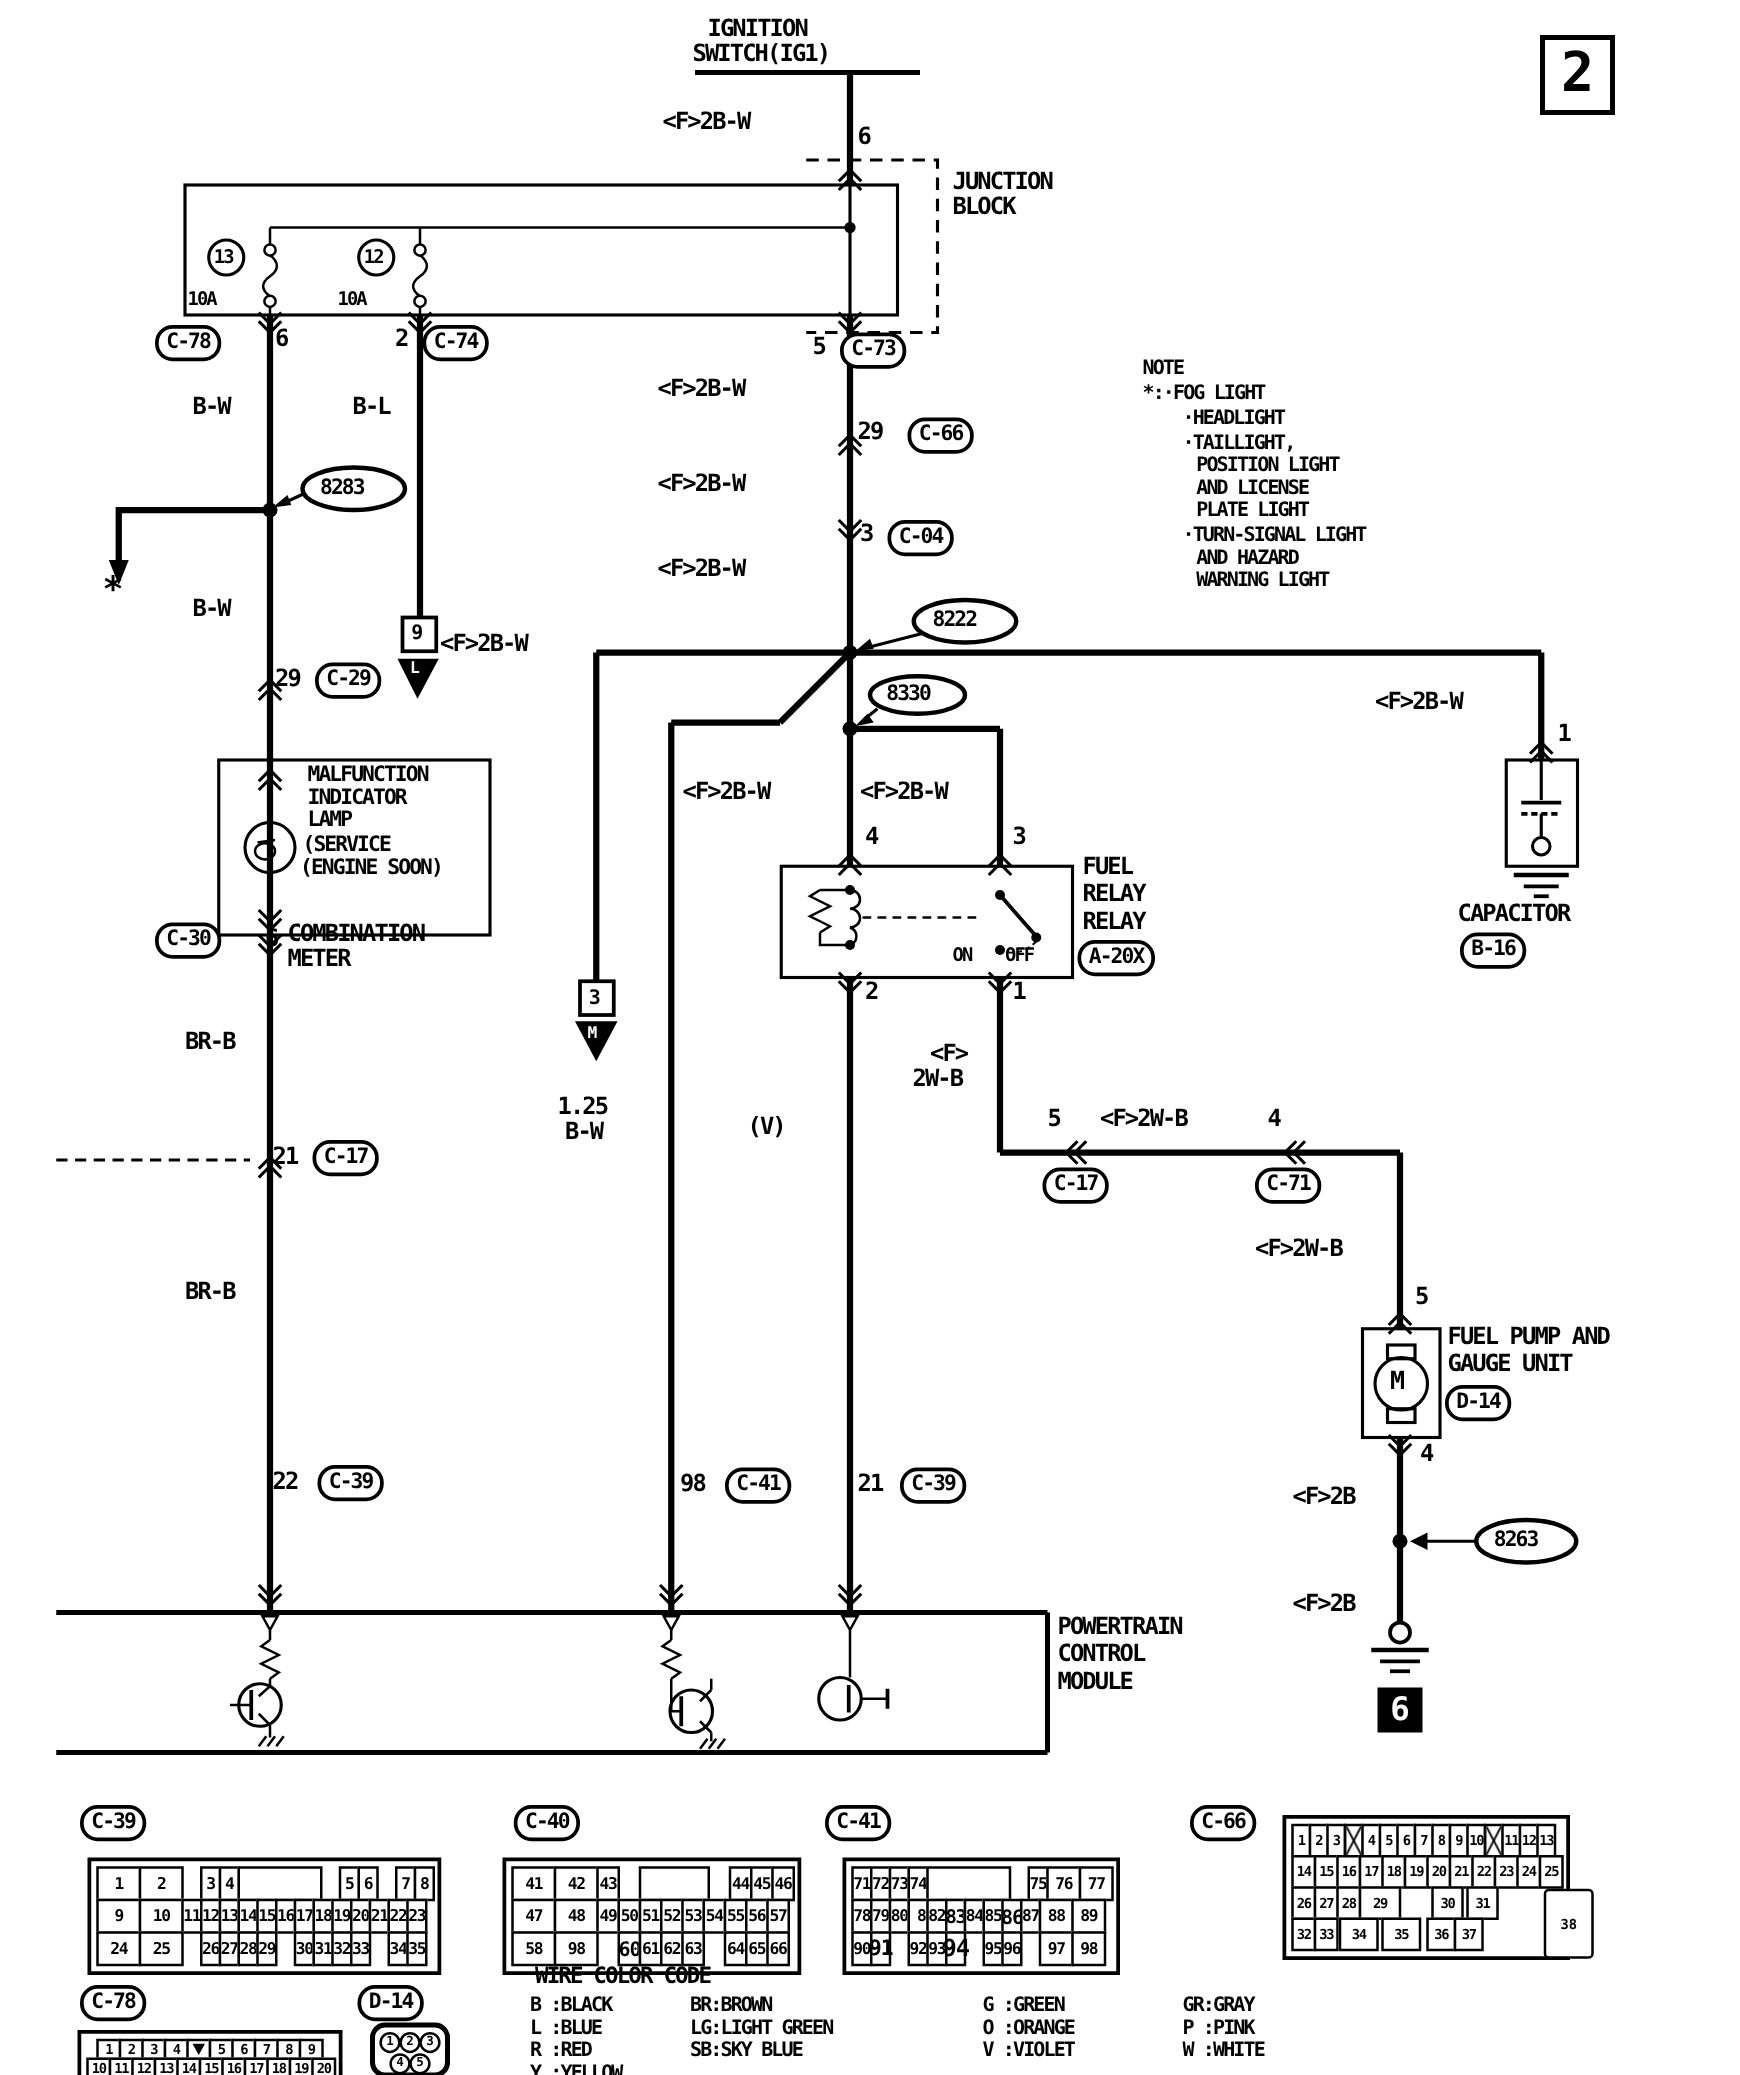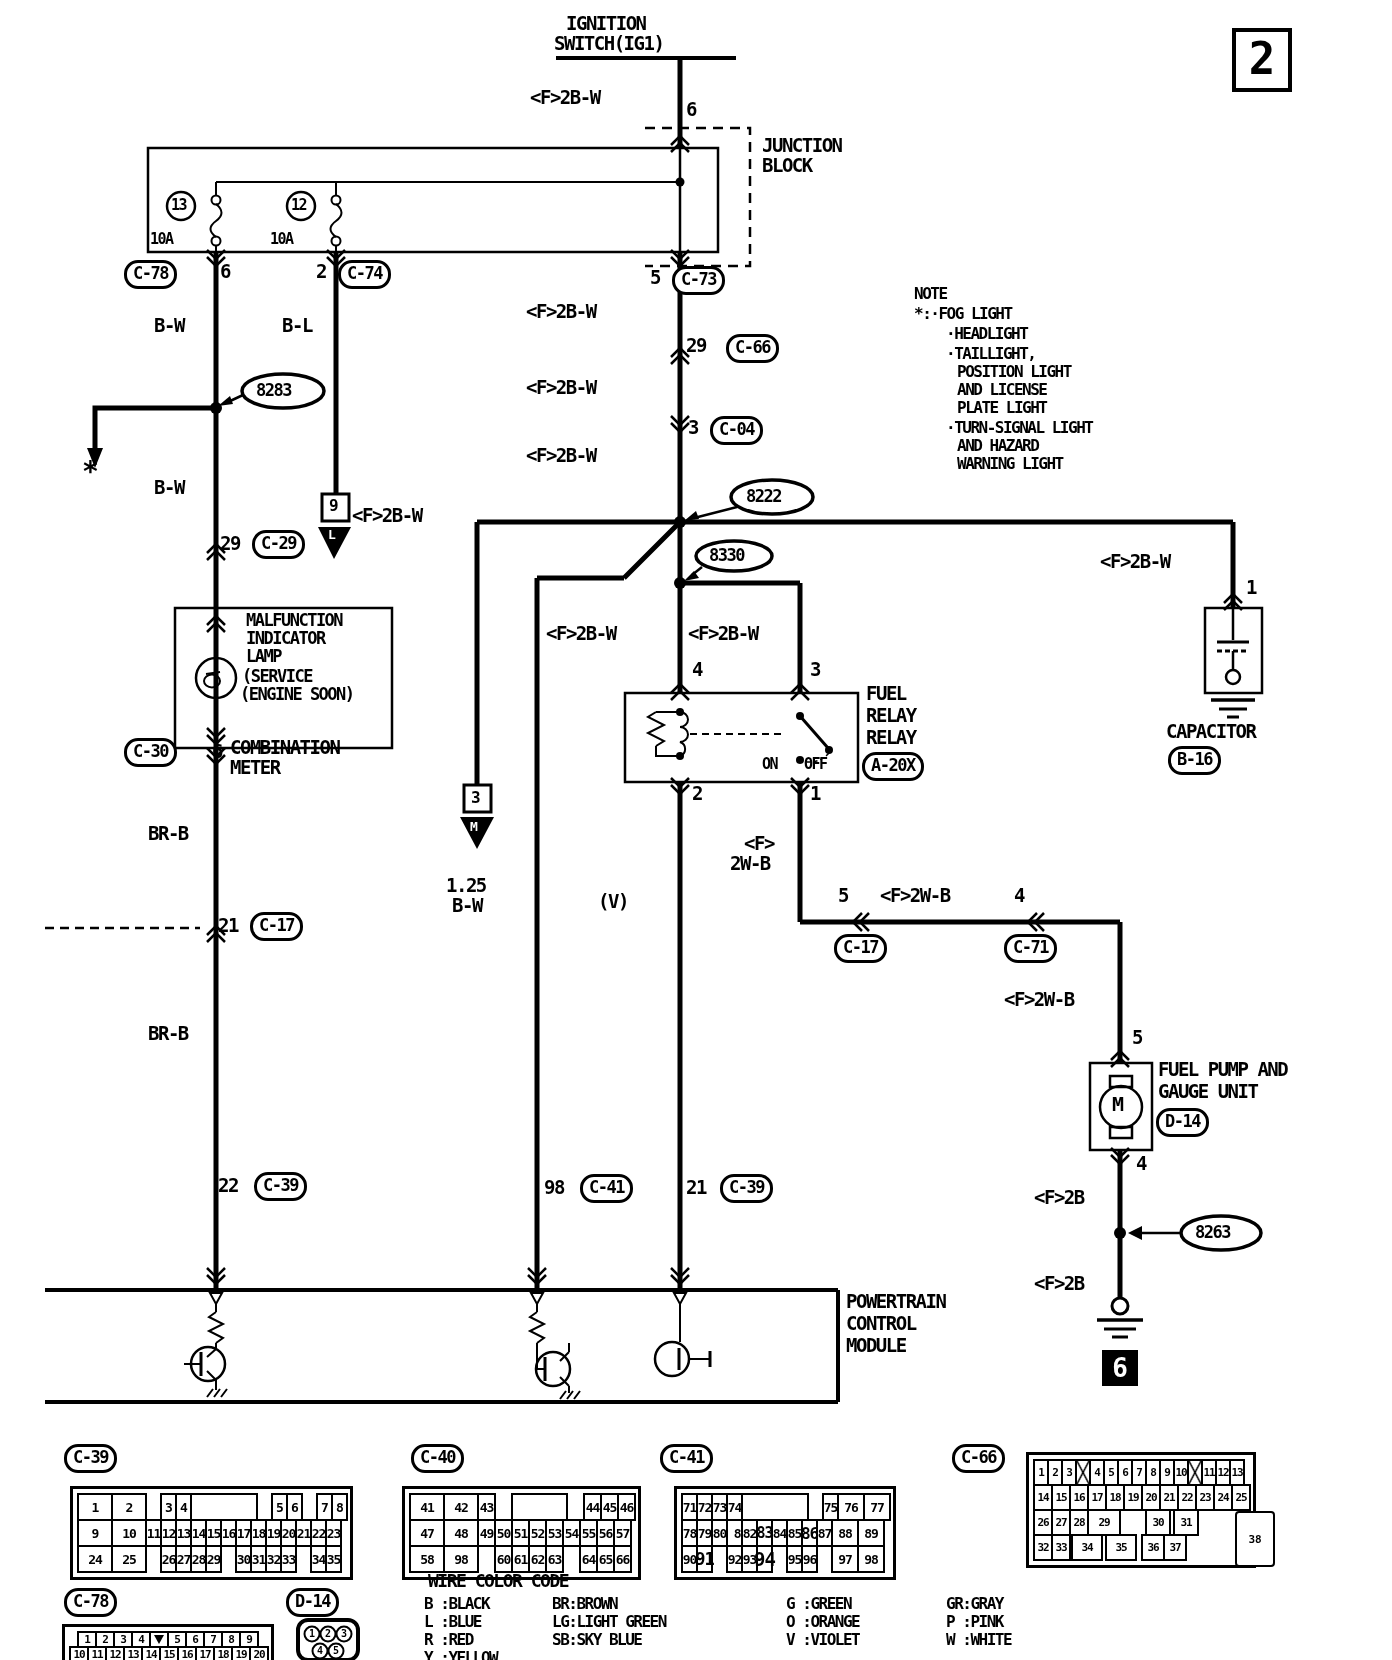--- a/index.html
+++ b/index.html
@@ -442,21 +442,21 @@
         <div class="ptc" style="width: 19px; font-size: 13px;">53</div>
         <div class="ptc" style="width: 19px; font-size: 13px;">54</div>
         <div class="ptc" style="width: 19px; font-size: 13px;">55</div>
         <div class="ptc" style="width: 19px; font-size: 13px;">56</div>
         <div class="ptc" style="width: 19px; font-size: 13px;">57</div>
       </div>
       <div class="ptrow" style="height: 28px;">
         <div class="ptc" style="width: 36px; font-size: 13px;">58</div>
         <div class="ptc" style="width: 36px; font-size: 13px;">98</div>
         <div class="ptg" style="width: 19px;"></div>
-        <div class="ptc" style="width: 19px; font-size: 13px;">60</div>
+        <div class="ptc" style="width: 19px; font-size: 16px;">60</div>
         <div class="ptc" style="width: 19px; font-size: 13px;">61</div>
         <div class="ptc" style="width: 19px; font-size: 13px;">62</div>
         <div class="ptc" style="width: 19px; font-size: 13px;">63</div>
         <div class="ptg" style="width: 19px;"></div>
         <div class="ptc" style="width: 19px; font-size: 13px;">64</div>
         <div class="ptc" style="width: 19px; font-size: 13px;">65</div>
         <div class="ptc" style="width: 19px; font-size: 13px;">66</div>
       </div>
     </div>
     <div class="pt" style="left: 674px; top: 1486px;">

